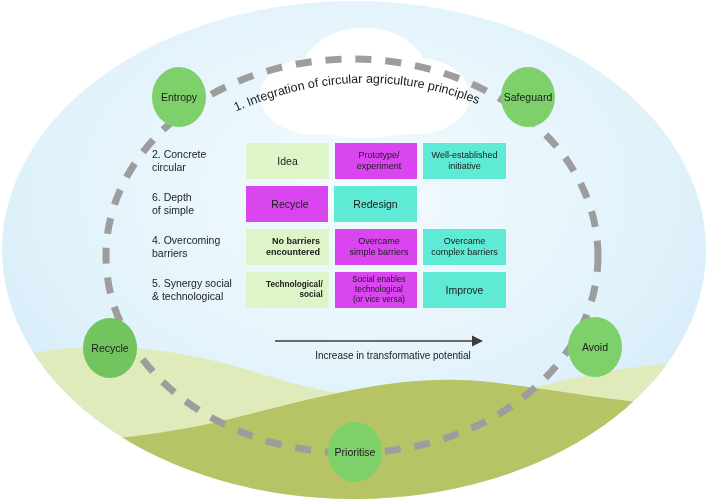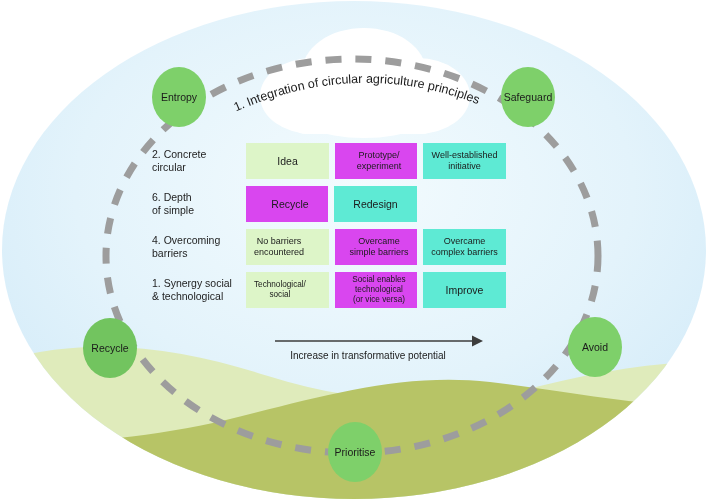--- a/index.html
+++ b/index.html
@@ -20,27 +20,27 @@
     font-size:10.5px;line-height:13px;color:#1d1d1d;padding-right:6px;
   }
   .cells{display:flex;gap:6px;flex:1;}
   .cell{
     display:flex;align-items:center;justify-content:center;text-align:center;
     font-size:9px;line-height:11px;color:#1b1b1b;box-sizing:border-box;padding:2px 4px;
   }
   .cell.c1{width:83px;flex:0 0 83px;background:#ddf5c8;}
   .cell.c2{width:82px;flex:0 0 82px;background:#d946ef;padding-left:10px;}
   .cell.c3{width:83px;flex:0 0 83px;background:#5eead4;}
-  .cell.left{justify-content:flex-start;text-align:center;padding-left:8px;}
+  .cell.left{justify-content:flex-start;text-align:right;padding-left:20px;font-weight:bold;}
   .cell.big{font-size:10.5px;}
   .cell.small{font-size:8.2px;line-height:10px;}
 
   
   .arrowcap{
-    position:absolute;left:228px;top:350px;width:280px;text-align:center;
+    position:absolute;left:253px;top:350px;width:280px;text-align:center;
     font-size:10px;color:#1b1b1b;
   }
 
   
   .nodetext{font-family:"Liberation Sans","DejaVu Sans",sans-serif;font-size:10.5px;fill:#1b1b1b;}
   .arctext{font-family:"Liberation Sans","DejaVu Sans",sans-serif;font-size:12.5px;fill:#1b1b1b;}
 </style>
 </head>
 <body>
 
@@ -147,21 +147,21 @@
       </div>
       <div class="cells">
         <div class="cell c1 left">No barriers<br>encountered</div>
         <div class="cell c2">Overcame<br>simple barriers</div>
         <div class="cell c3">Overcame<br>complex barriers</div>
       </div>
     </div>
 
     <div class="mrow">
       <div class="rowlabel">
-        <span>1. Synergy social</span>
+        <span>5. Synergy social</span>
         <span>&amp; technological</span>
       </div>
       <div class="cells">
         <div class="cell c1 left small">Technological/<br>social</div>
         <div class="cell c2 small">Social enables<br>technological<br>(or vice versa)</div>
         <div class="cell c3 big">Improve</div>
       </div>
     </div>
 
   </div>

